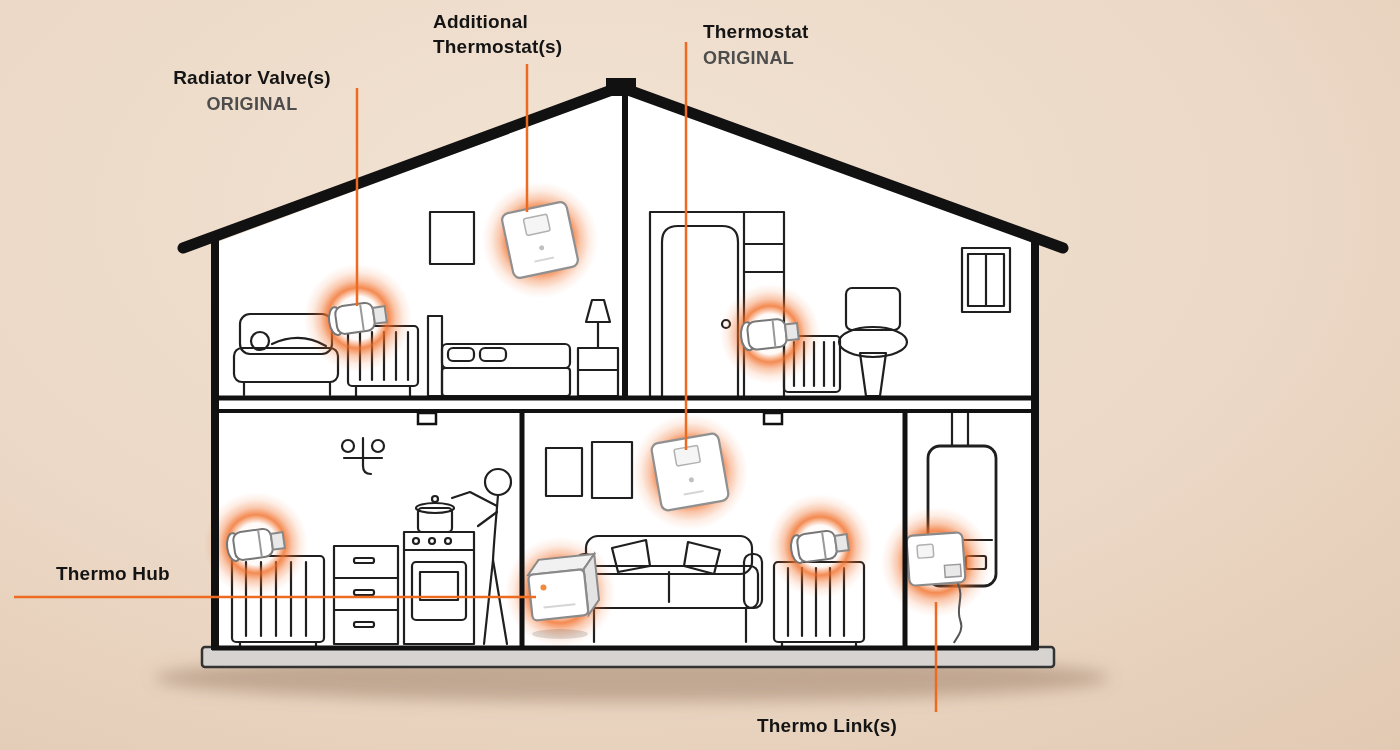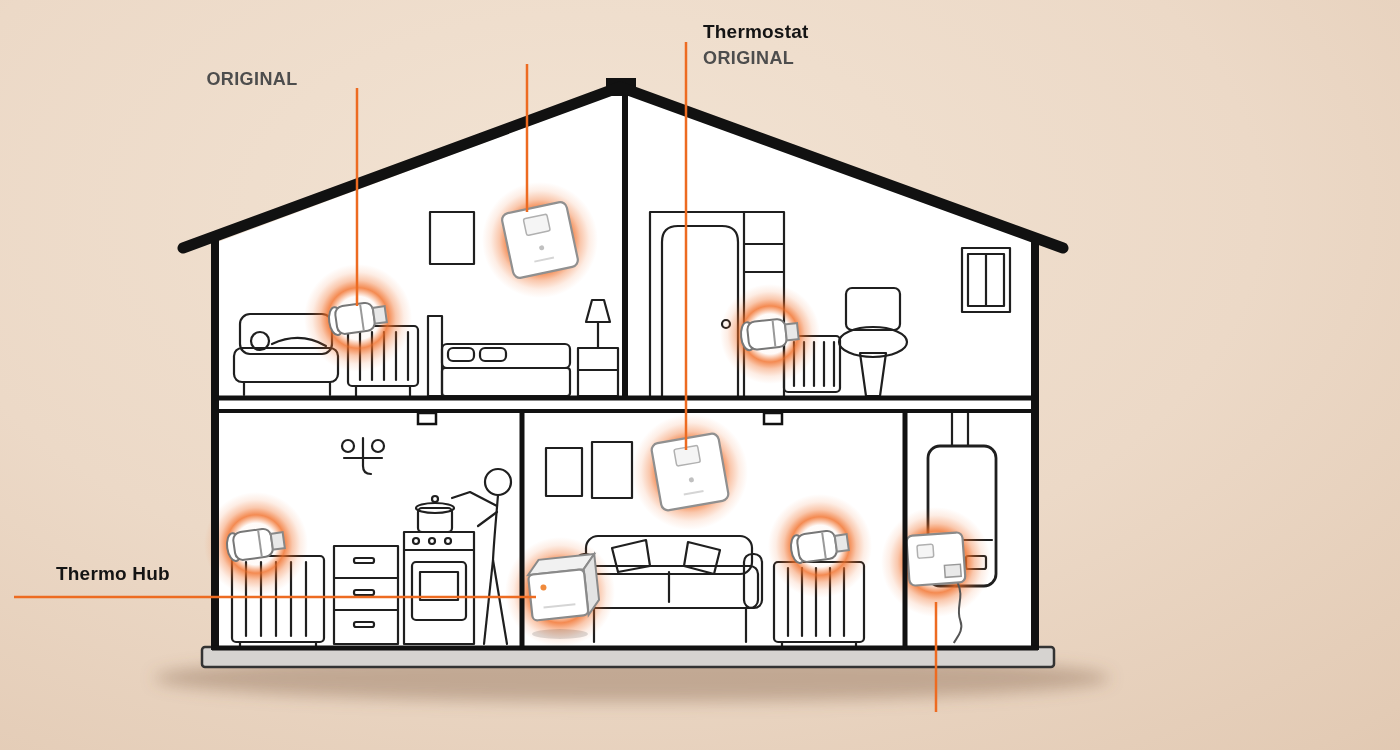--- a/index.html
+++ b/index.html
@@ -285,27 +285,34 @@
     <g stroke="#ed6b21" stroke-width="2.5">
       <line x1="357" y1="88" x2="357" y2="306"></line>
       <line x1="527" y1="64" x2="527" y2="212"></line>
       <line x1="686" y1="42" x2="686" y2="450"></line>
       <line x1="14" y1="597" x2="536" y2="597"></line>
       <line x1="936" y1="602" x2="936" y2="712"></line>
     </g>
   </svg>
 
   <div class="label center" style="left:152px; top:66px; width:200px;">
+    <div class="t">Radiator Valve(s)</div>
     <div class="s">ORIGINAL</div>
   </div>
 
+  <div class="label" style="left:433px; top:10px; width:160px;">
+    <div class="t">Additional Thermostat(s)</div>
+  </div>
 
   <div class="label" style="left:703px; top:20px; width:190px;">
     <div class="t">Thermostat</div>
     <div class="s">ORIGINAL</div>
   </div>
 
   <div class="label" style="left:12px; top:562px; width:180px;margin-left:44px;">
     <div class="t">Thermo Hub</div>
   </div>
 
+  <div class="label" style="left:757px; top:714px; width:200px;">
+    <div class="t">Thermo Link(s)</div>
+  </div>
 
 </div>
 
 </body></html>

